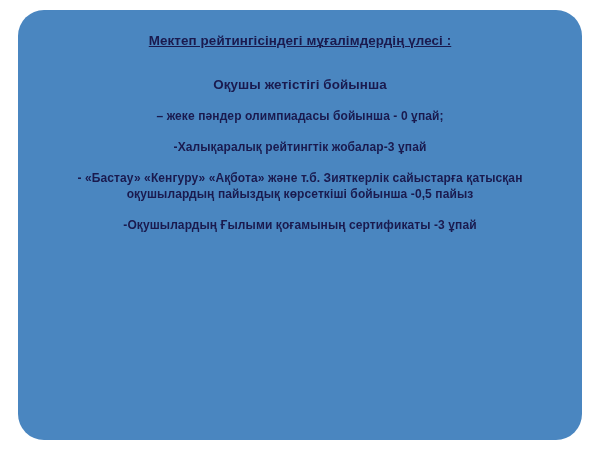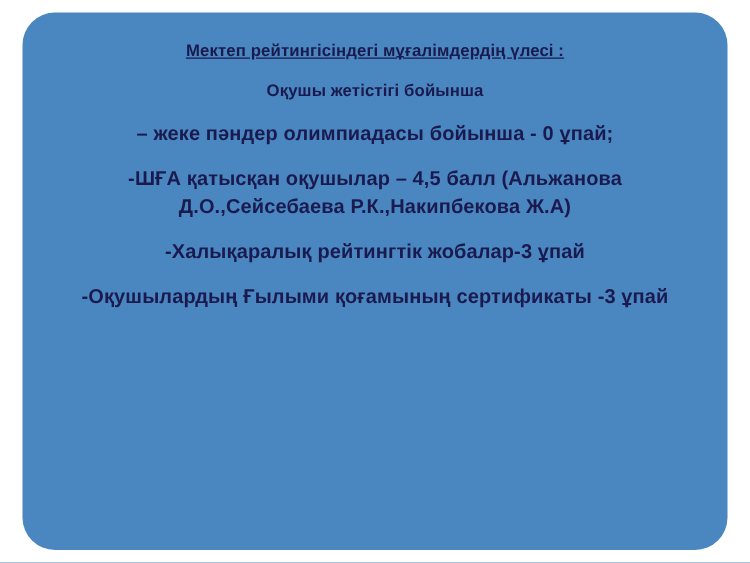--- a/index.html
+++ b/index.html
@@ -25,27 +25,27 @@
     padding: 22px 26px 18px 26px;
     display: flex;
     flex-direction: column;
     align-items: center;
   }
   .line {
     width: 100%;
     text-align: center;
     color: #1a1a4e;
     font-weight: bold;
-    font-size: 16px;
+    font-size: 12px;
     line-height: 1.32;
     letter-spacing: 0.1px;
   }
   .title {
     font-size: 13.4px;
-    margin-bottom: 14px;
+    margin-bottom: 26px;
   }
   .title .u {
     text-decoration: underline;
   }
   .sub {
     font-size: 13.4px;
     margin-bottom: 16px;
   }
   .sub .u {
   }
@@ -66,17 +66,17 @@
 
   <div class="line title">
     <span class="u">Мектеп рейтингісіндегі мұғалімдердің үлесі :</span>
   </div>
 
   <div class="line sub">
     <span class="u">Оқушы жетістігі бойынша</span>
   </div>
 
   <div class="line para">– жеке пәндер олимпиадасы бойынша - 0 ұпай;</div>
-  <div class="line para">-ШҒА қатысқан оқушылар – 4,5 балл (Альжанова Д.О.,Сейсебаева Р.К.,Накипбекова Ж.А)</div>
   <div class="line para">-Халықаралық рейтингтік жобалар-3 ұпай</div>
+  <div class="line para">- «Бастау» «Кенгуру» «Ақбота» және т.б. Зияткерлік сайыстарға қатысқан оқушылардың пайыздық көрсеткіші бойынша  -0,5 пайыз</div>
   <div class="line para tight">-Оқушылардың Ғылыми қоғамының сертификаты -3 ұпай</div>
 
 </div>
 
 </body></html>

